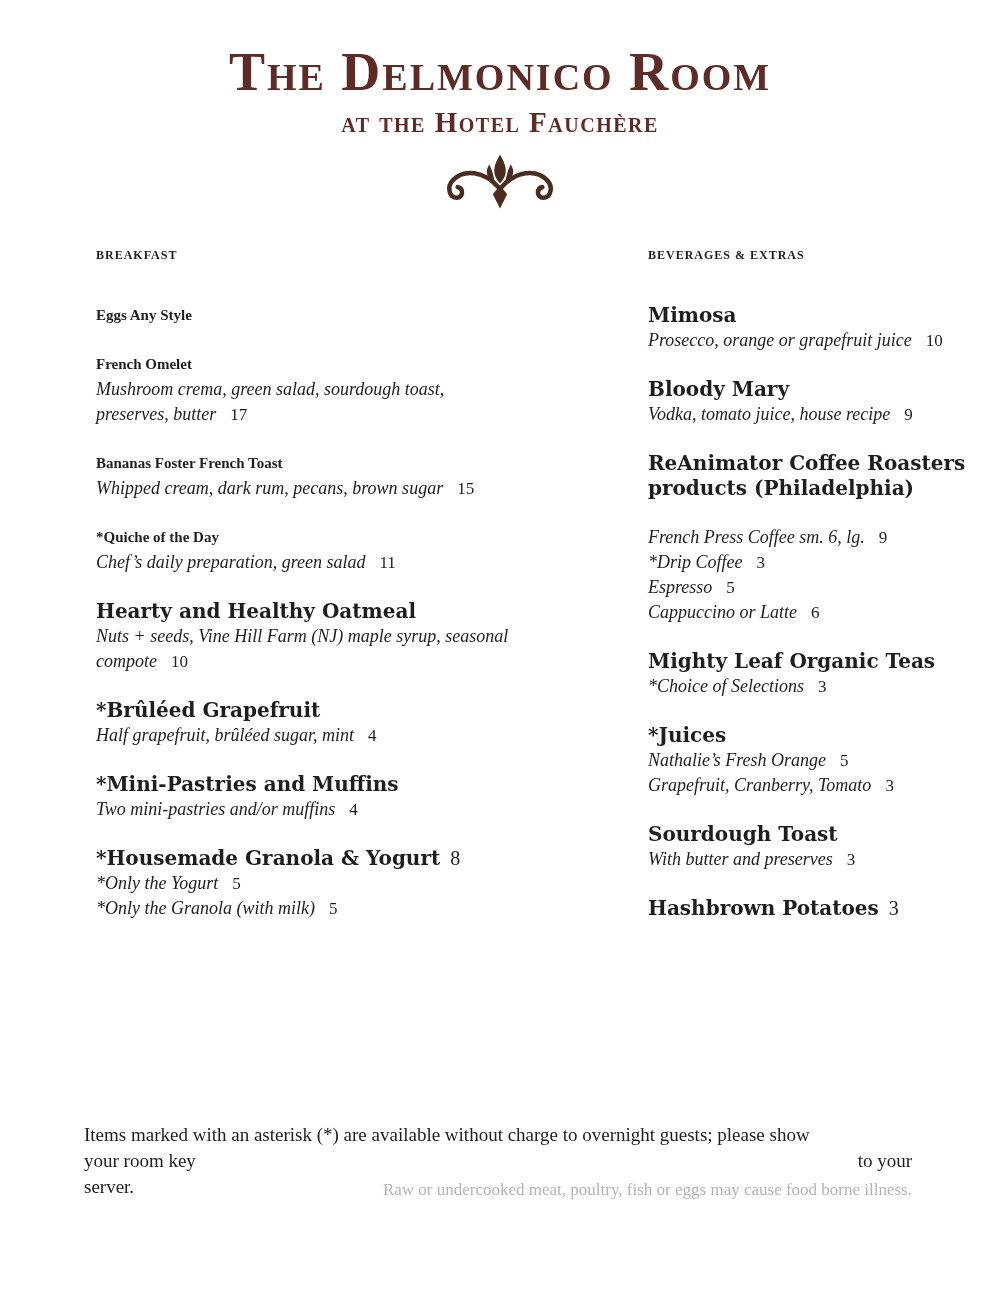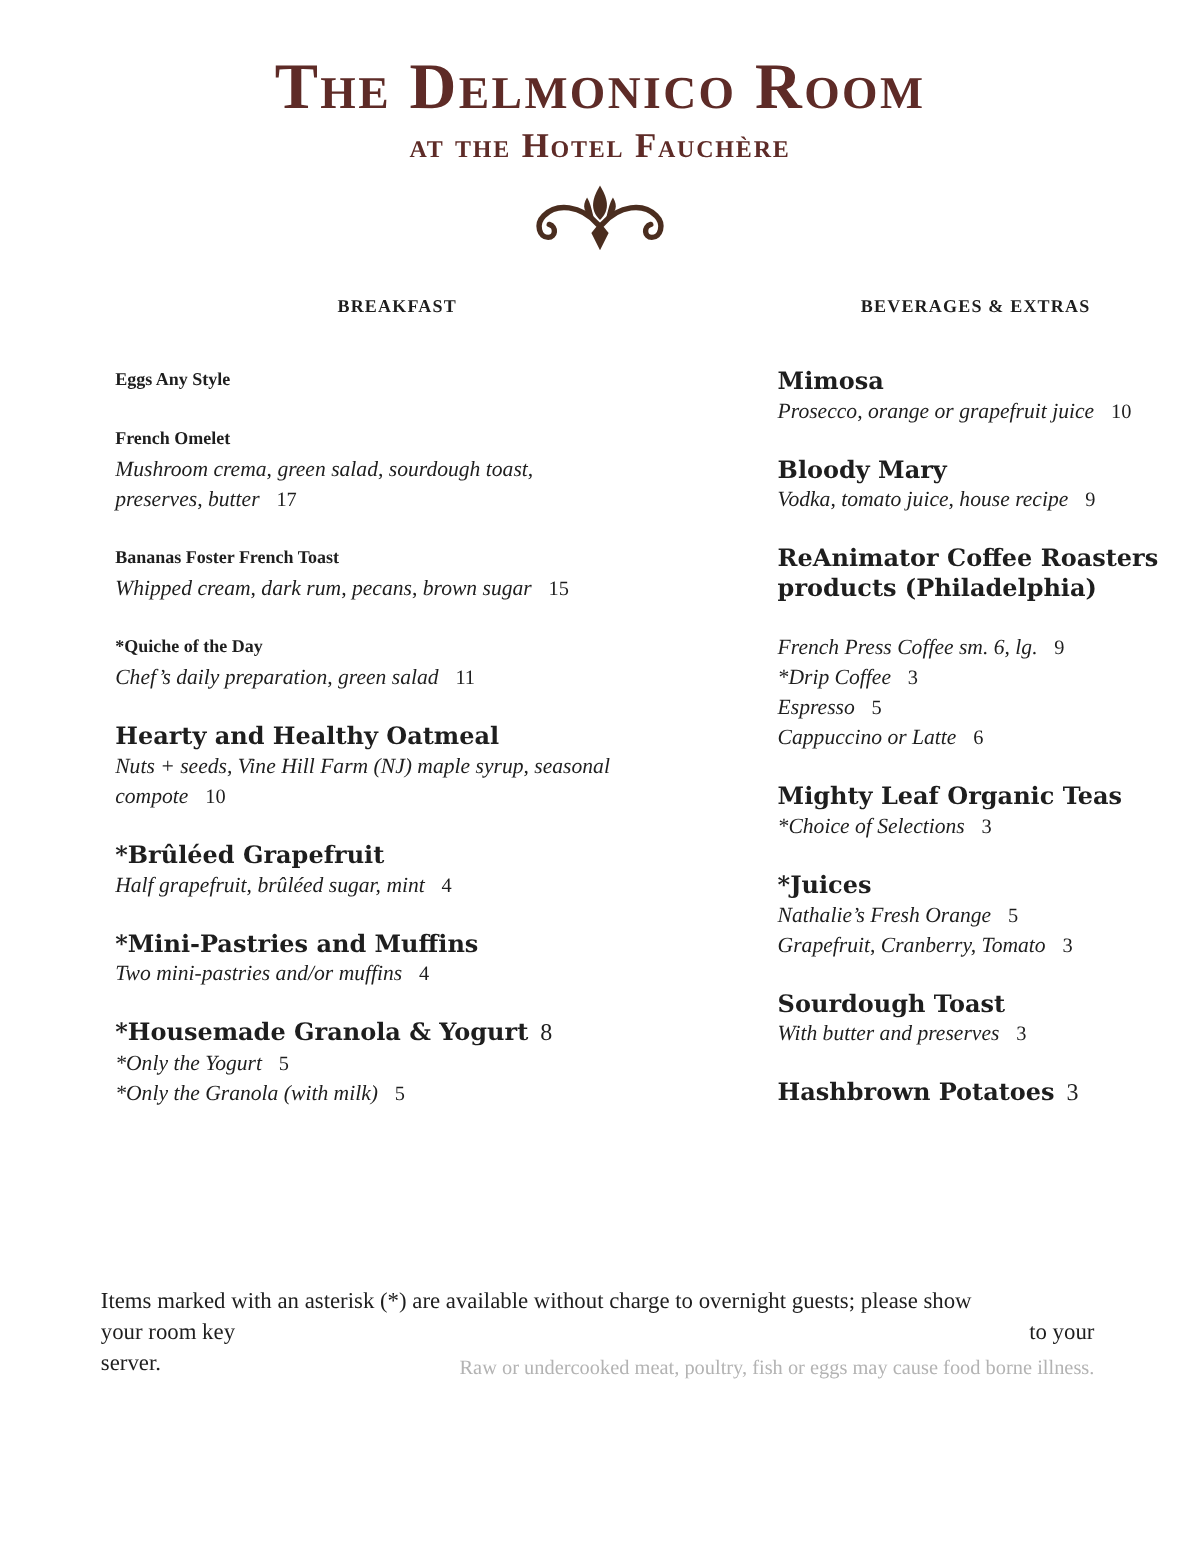--- a/index.html
+++ b/index.html
@@ -28,22 +28,22 @@
     margin:6px 0 0 0;font-size:29px;font-weight:700;line-height:1.05;
     font-variant:small-caps;letter-spacing:1.5px;
   }
   .ornament{margin-top:14px;height:63px;}
   
   .columns{display:flex;align-items:flex-start;margin-top:34px;}
   .col{box-sizing:border-box;}
   .col-left{margin-left:96px;width:470px;}
   .col-right{margin-left:82px;width:330px;}
   .section-title{
-    margin:0 0 40px 0;text-align:center;
-    font-size:15px;font-weight:700;letter-spacing:1px;
+    margin:0 0 40px 0;
+    font-size:12px;font-weight:700;letter-spacing:1px;
     font-family:"Liberation Serif",serif;
   }
   .menu-item{margin-bottom:24px;}
   .item-name{
     margin:0;font-size:20px;font-weight:700;line-height:25px;
     font-family:"DejaVu Serif",serif;white-space:pre-line;
   }
   
   [data-items="0"] .menu-item:nth-child(-n+4) .item-name{
     font-family:"Liberation Serif",serif;font-size:15px;
@@ -51,21 +51,21 @@
   .item-lines{margin:0;}
   .gap-lines .item-lines{margin-top:24px;}
   .desc-line{
     margin:0;font-style:italic;font-size:18px;line-height:25px;
     font-family:"Liberation Serif",serif;
   }
   .price{font-style:normal;font-size:17px;margin-left:14px;}
   .name-price{font-weight:400;font-size:20px;margin-left:10px;font-family:"Liberation Serif",serif;}
   
   .footer{
-    position:absolute;left:84px;top:1072px;width:828px;
+    position:absolute;left:84px;top:1122px;width:828px;
     font-size:19px;line-height:26px;font-family:Liberation Serif, serif;
   }
   .note-line{margin:0;}
   .note-line2{display:flex;justify-content:space-between;}
   .disclaimer{
     margin:-23px 0 0 0;text-align:right;
     color:var(--muted);font-size:17px;
   }
 </style>
 </head>

